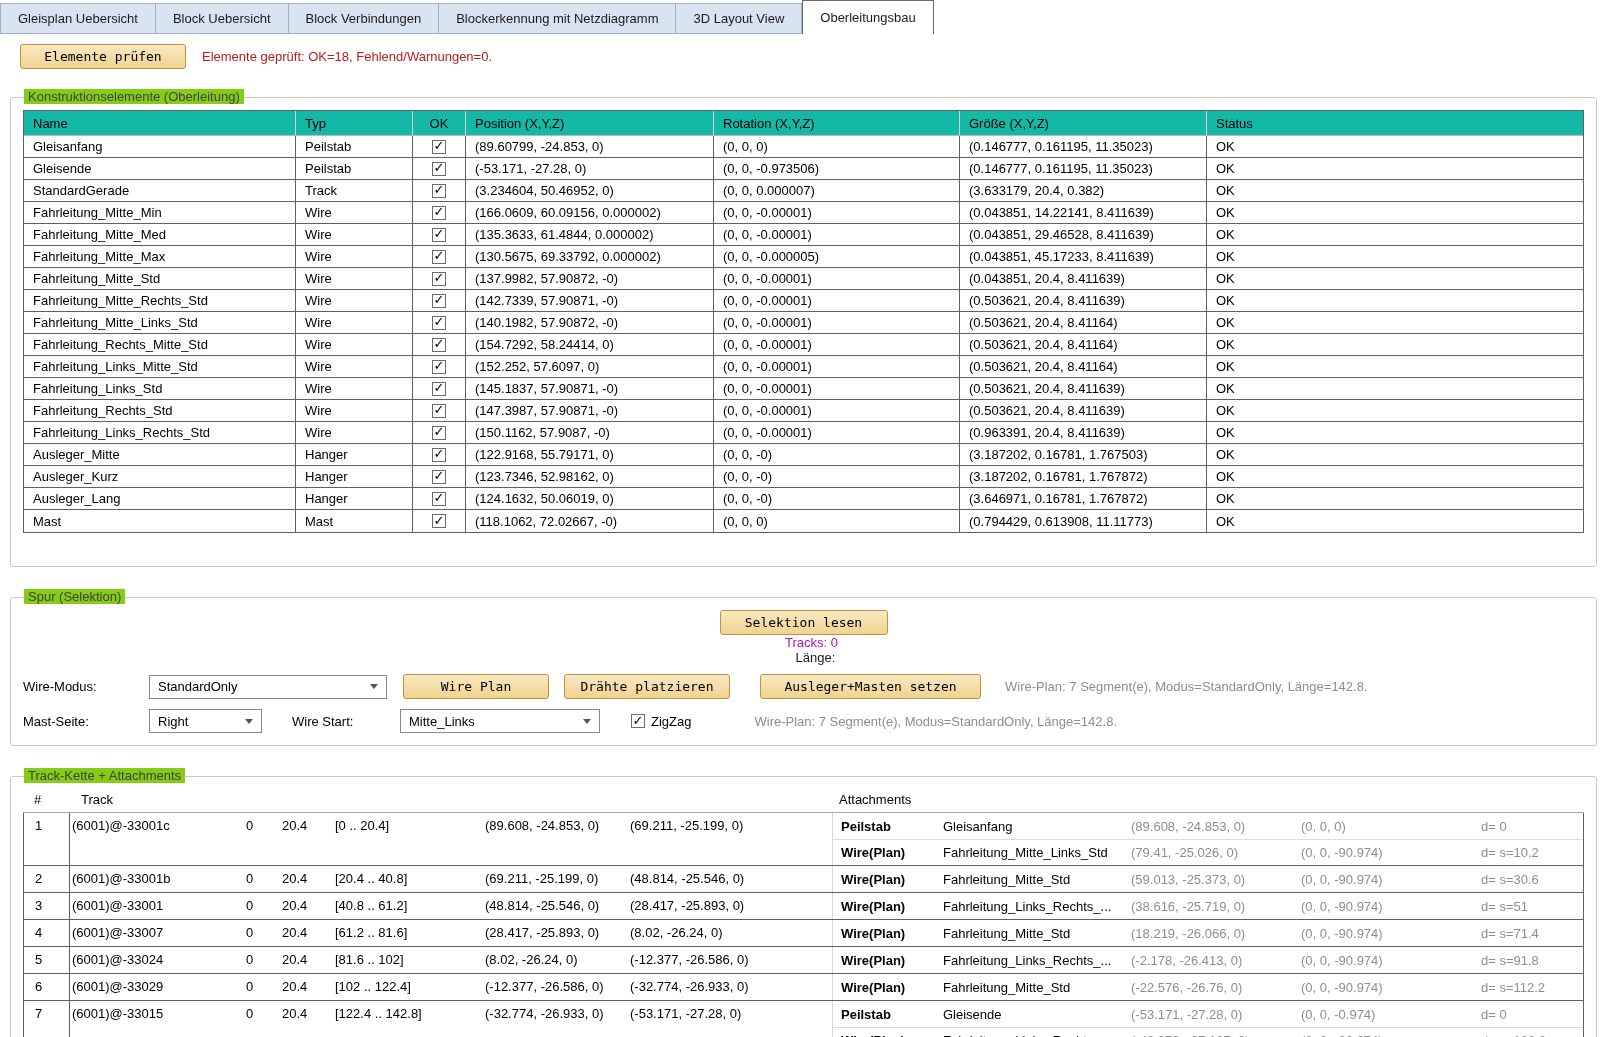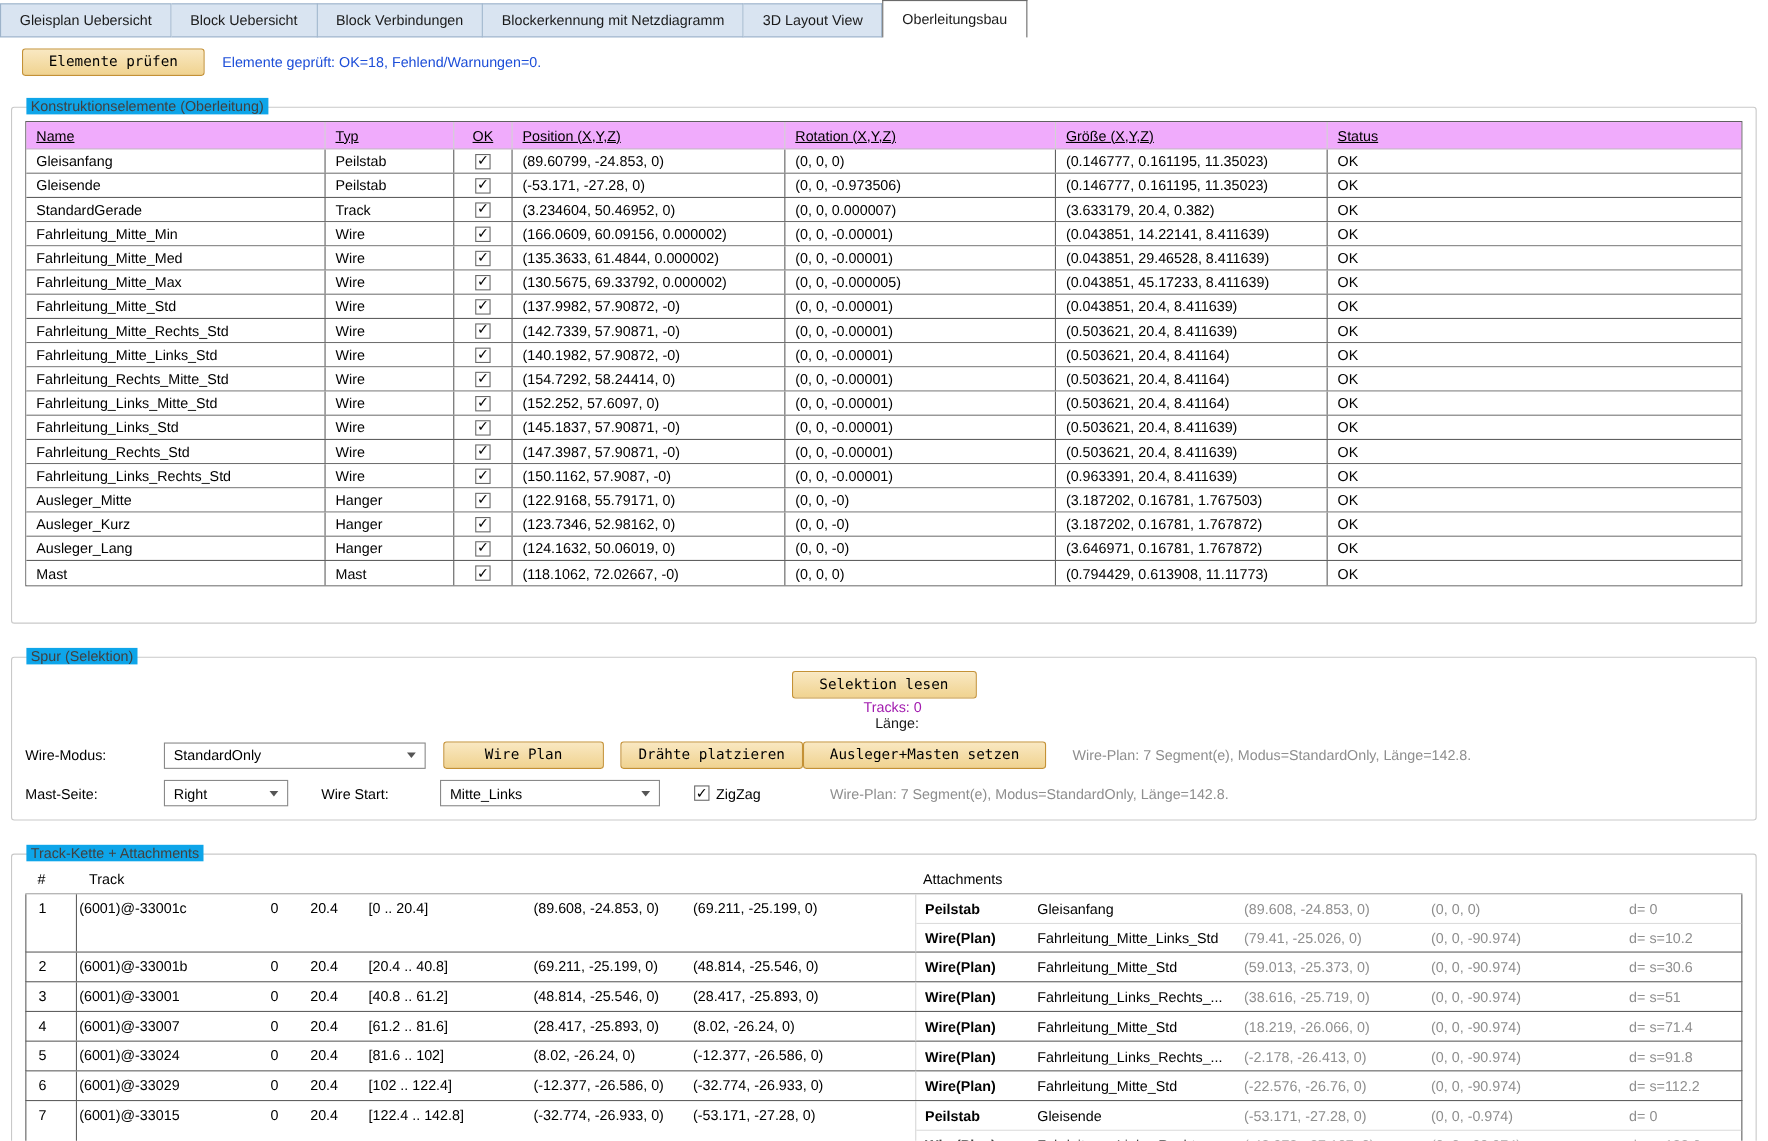--- a/index.html
+++ b/index.html
@@ -29,38 +29,38 @@
     height: 25px; display: inline-flex; align-items: center; justify-content: center;
     background: linear-gradient(#f9e8c2, #f0d390);
     border: 1px solid #c49135; border-radius: 3px;
     font-family: "DejaVu Sans Mono", monospace; font-weight: 400; font-size: 13px;
     color: #000; padding: 0 12px; cursor: default;
   }
 
   
   .checkbar { display: flex; align-items: center; padding: 10px 0 6px 20px; }
   .checkbar .btn { width: 166px; }
-  .check-status { margin-left: 16px; color: #1d4ed8; text-align: right; }
+  .check-status { margin-left: 16px; color: #b91c1c; text-align: right; }
 
   
   .group {
     position: relative; margin: 0 10px; background: #fff;
     border: 1px solid #c9c9c9; border-radius: 3px;
   }
   .group-label {
-    position: absolute; top: -9px; left: 13px; background: #0ea5e9;
+    position: absolute; top: -9px; left: 13px; background: #84cc16;
     padding: 0 4px; color: #414141; white-space: nowrap;
   }
   .group-elements { margin-top: 22px; height: 470px; padding: 12px 12px 0; }
   .group-spur { margin-top: 30px; padding: 12px 12px 12px; }
   .group-track { margin-top: 30px; height: 276px; padding: 10px 12px 12px; }
 
   
   .etable { border: 1px solid #606060; }
-  .ehead { display: flex; height: 25px; border-bottom: 1px solid #b9b9b9; background: #f0abfc; text-decoration: underline; }
+  .ehead { display: flex; height: 25px; border-bottom: 1px solid #b9b9b9; background: #14b8a6; }
   .hcell { display: flex; align-items: center; padding: 0 9px; border-right: 1px solid #d2d2d2; white-space: nowrap; overflow: hidden; }
   .hcell:last-child { border-right: none; }
   .erow { display: flex; height: 22px; border-bottom: 1px solid #606060; background: #fff; }
   .erow:last-child { border-bottom: none; }
   .ecell { display: flex; align-items: center; padding: 0 9px; border-right: 1px solid #606060; white-space: nowrap; overflow: hidden; }
   .ecell:last-child { border-right: none; }
   .c-name { width: 272px; }
   .c-typ { width: 117px; }
   .c-ok { width: 53px; justify-content: center; padding: 0; }
   .c-pos { width: 248px; }
@@ -89,21 +89,21 @@
     padding: 0 8px; white-space: nowrap; overflow: hidden; gap: 24px;
   }
   .sel-arrow {
     width: 0; height: 0; margin-left: 8px;
     border-left: 4px solid transparent; border-right: 4px solid transparent;
     border-top: 5px solid #555;
   }
   .sel-modus { width: 238px; }
   .btn-wireplan { width: 146px; margin-left: 16px; }
   .btn-draehte { width: 166px; margin-left: 15px; }
-  .btn-ausleger { width: 221px; margin-left: 0; }
+  .btn-ausleger { width: 221px; margin-left: 30px; }
   .info-text { color: #8e8e8e; white-space: nowrap; }
   .info1 { margin-left: 24px; }
   .sel-mast { width: 113px; }
   .wire-start { width: 108px; margin-left: 30px; }
   .sel-start { width: 200px; }
   .zz { margin-left: 31px; }
   .zz-label { margin-left: 6px; }
   .info2 { margin-left: 63px; }
 
   

